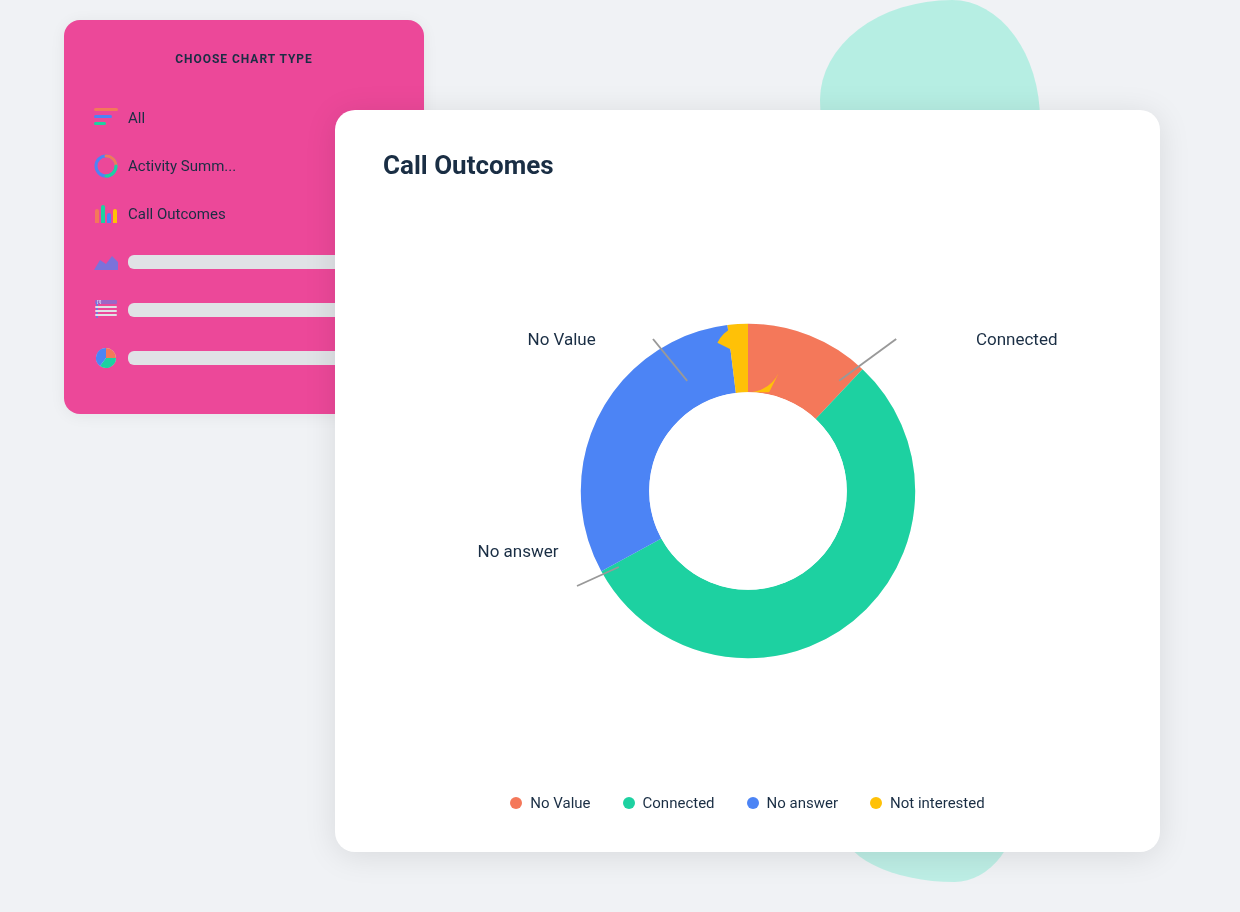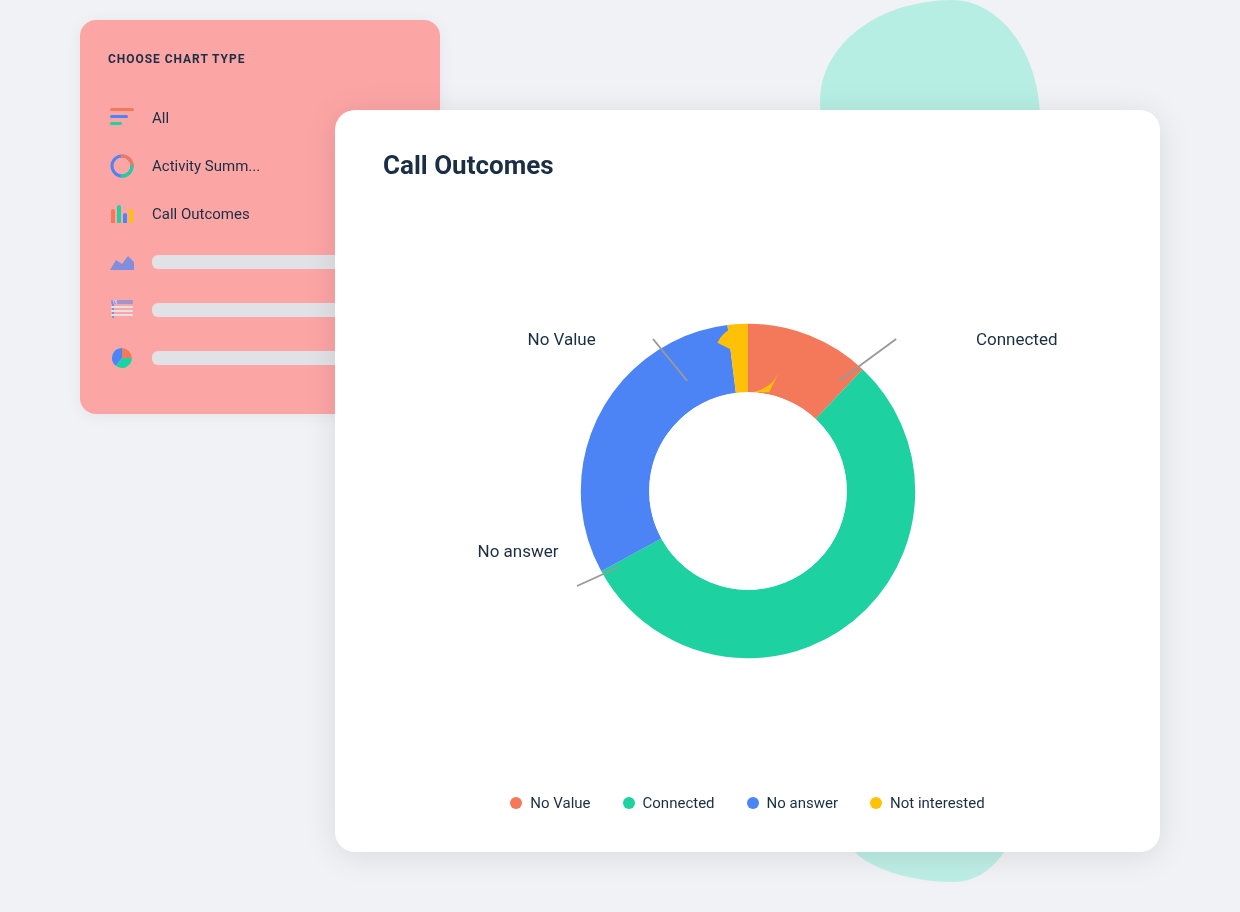--- a/index.html
+++ b/index.html
@@ -34,42 +34,43 @@
       bottom: 30px;
       right: 220px;
       border-radius: 50% 60% 40% 70% / 60% 40% 60% 40%;
       opacity: 0.35;
     }
 
     
     .sidebar {
       position: absolute;
       top: 20px;
-      left: 80px;
+      left: 64px;
       width: 360px;
-      background: #fca5a5;
+      background: #ec4899;
       border-radius: 16px;
       padding: 32px 28px;
       box-shadow: 0 2px 16px rgba(0,0,0,0.06);
+      text-align: center;
     }
     .sidebar-title {
       font-size: 12px;
       font-weight: 700;
       letter-spacing: 0.08em;
       color: #1a2e44;
       margin-bottom: 28px;
       text-transform: uppercase;
     }
     .chart-list {
       list-style: none;
     }
     .chart-item {
       display: flex;
       align-items: center;
-      gap: 16px;
+      gap: 8px;
       padding: 10px 0;
       cursor: pointer;
     }
     .chart-item-icon {
       width: 28px;
       height: 28px;
       display: flex;
       align-items: center;
       justify-content: center;
       flex-shrink: 0;

